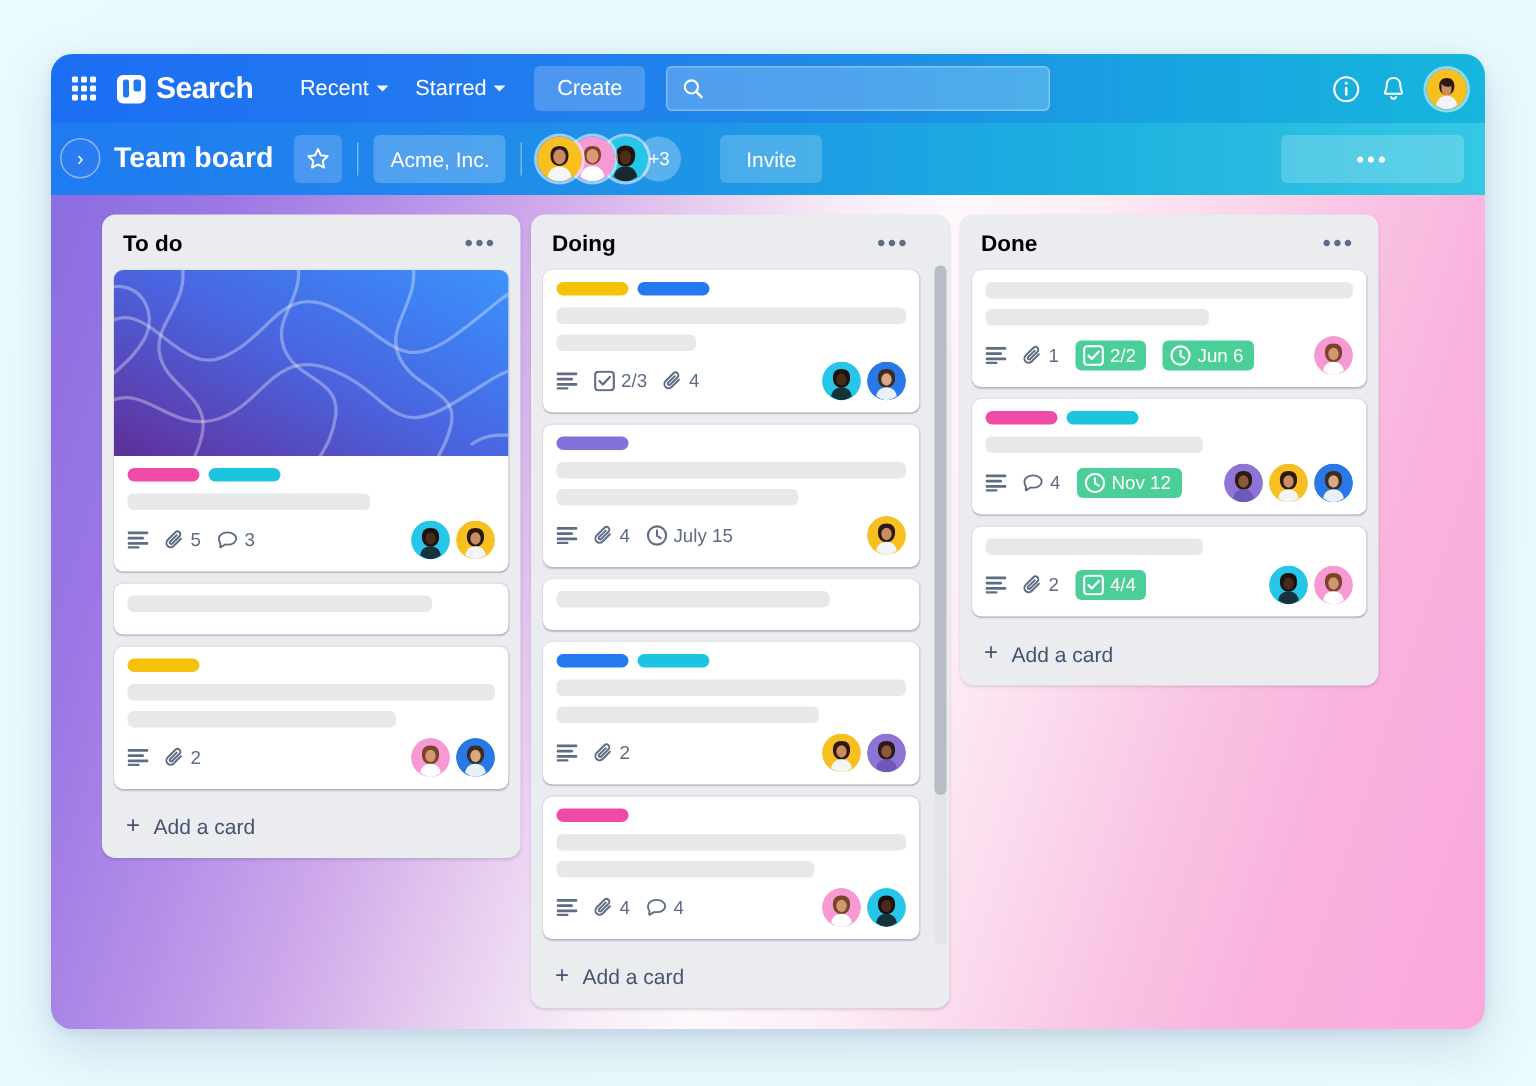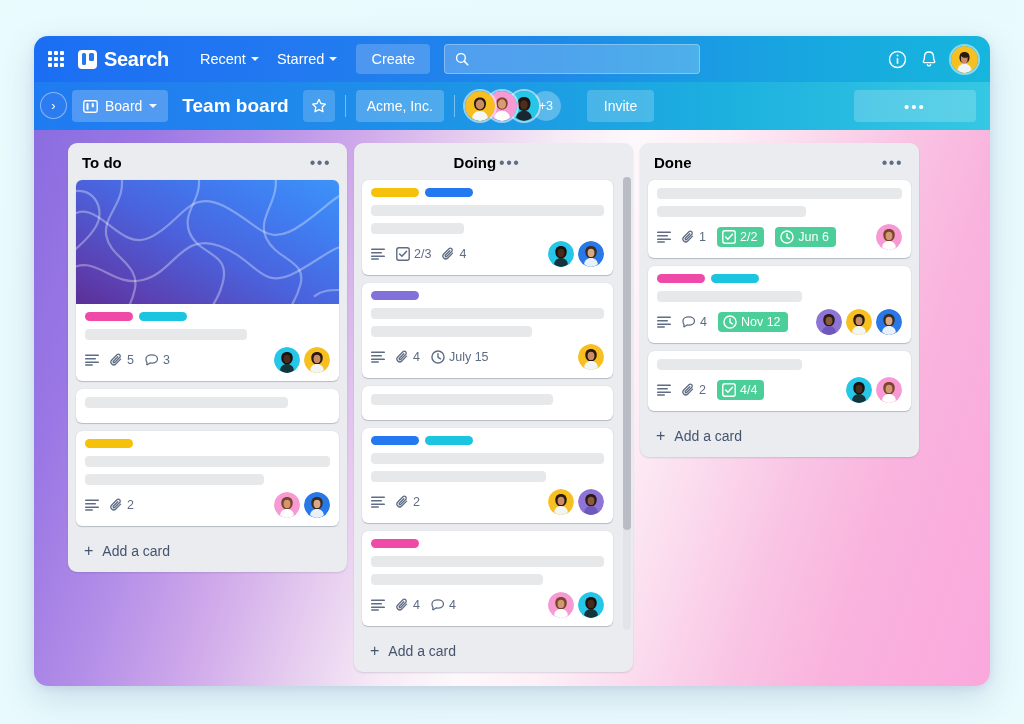--- a/index.html
+++ b/index.html
@@ -217,21 +217,21 @@
   .list-scrollbar {
     position: absolute; right: 2px; top: 34px; bottom: 42px;
     width: 8px; border-radius: 4px; background: #e2e4e9;
   }
   .list-scrollbar i {
     position: absolute; left: 0; top: 0; width: 8px; height: 78%;
     background: #b9bcc4; border-radius: 4px; display: block;
   }
   .list.scroll-list .cards { padding-right: 12px; }
   .list.scroll-list .add-card { padding-right: 14px; }
-  .list.scroll-list .list-header { padding-right: 16px; justify-content: center; }
+  .list.scroll-list .list-header { padding-right: 16px; }
 </style>
 </head>
 <body>
 
 <div id="root">
   <div class="app-window">
 
     <div class="top-header">
       <div class="grid-icon">
         <i></i>
@@ -284,29 +284,20 @@
             <path d="M14.8 14.5c1.6 2 3.6 3 6.2 3 1.5 0 2.6-.3 3.6-1v4.2c0 2.9-1.7 5-4.6 5s-5.2-2.1-5.2-5z" fill="#c98c63"></path>
             <path d="M20 26.4c5.6 0 9.6 3.6 10.4 9.2A20 20 0 0 1 20 40a20 20 0 0 1-10.4-4.4c.8-5.6 4.8-9.2 10.4-9.2z" fill="#f0f3f7"></path>
           </svg>
         </span>
       </div>
     </div>
 
     <div class="board-nav">
       <div class="sidebar-toggle">›</div>
 
-      <div class="bn-chip">
-        <svg width="15" height="13" viewBox="0 0 16 14">
-          <rect x="0.8" y="0.8" width="14.4" height="12.4" rx="1.8" fill="none" stroke="#fff" stroke-width="1.5"></rect>
-          <rect x="3.6" y="3.3" width="2.3" height="7.4" rx="1" fill="#fff"></rect>
-          <rect x="9.3" y="3.3" width="2.3" height="4.6" rx="1" fill="#fff"></rect>
-        </svg>
-        <span>Board</span>
-        <span class="caret"></span>
-      </div>
 
       <div class="board-title">Team board</div>
 
       <div class="star-btn">
         <svg width="16" height="16" viewBox="0 0 18 18">
           <path d="M9 1.6l2.2 4.6 5 .7-3.6 3.5.85 5L9 13.1l-4.45 2.3.85-5L1.8 6.9l5-.7z" fill="none" stroke="#fff" stroke-width="1.5" stroke-linejoin="round"></path>
         </svg>
       </div>
 
       <div class="divider-v"></div>

